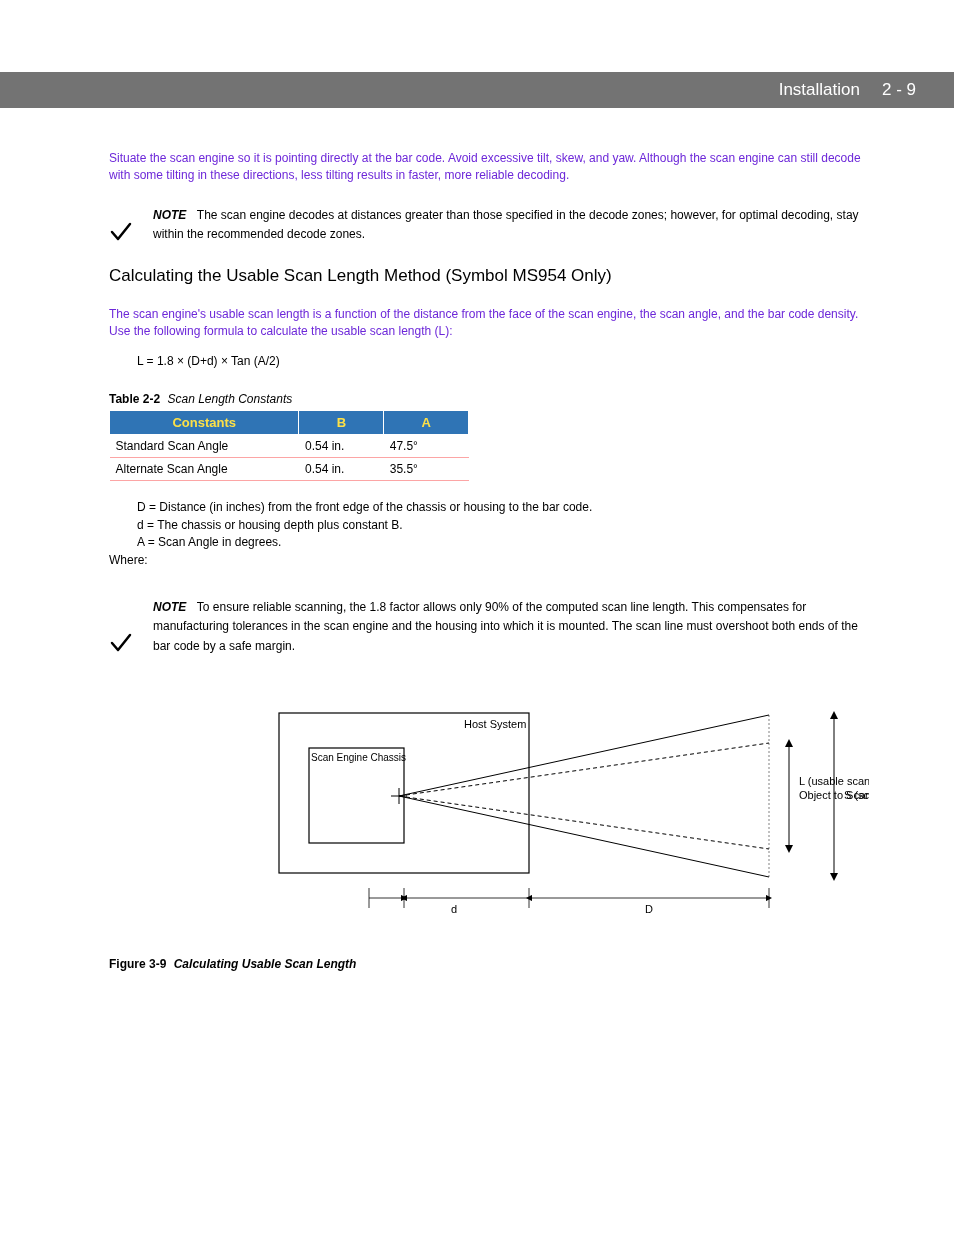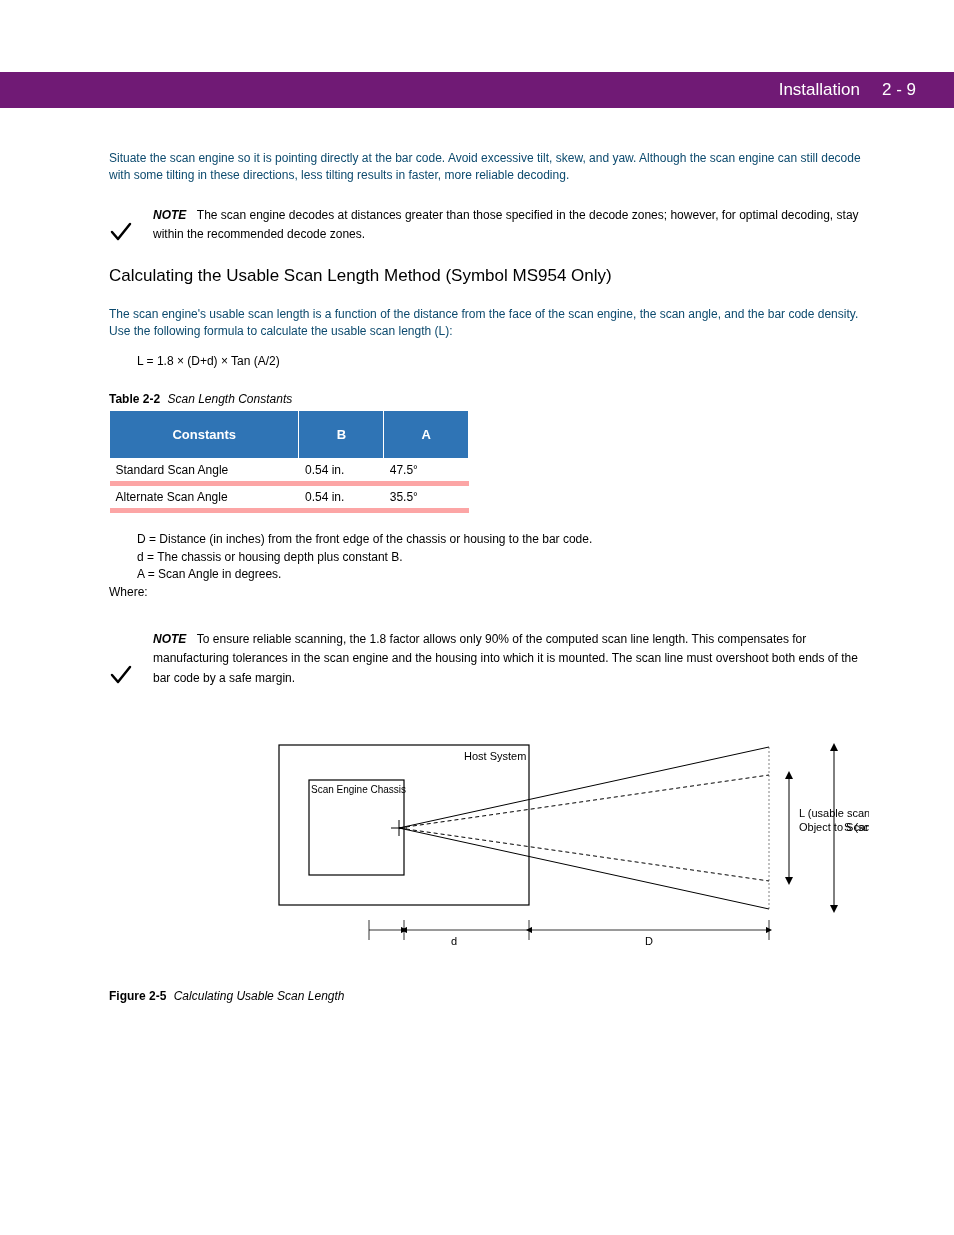--- a/index.html
+++ b/index.html
@@ -10,40 +10,40 @@
     background: #fff;
     color: #000;
     position: relative;
   }
   .header-bar {
     position: absolute;
     top: 72px;
     left: 0;
     width: 954px;
     height: 36px;
-    background: #701a75;
+    background: #737373;
     color: #fff;
     font-family: "Arial Narrow", Arial, sans-serif;
     font-size: 17px;
     display: flex;
     align-items: center;
     justify-content: flex-end;
     padding-right: 38px;
   }
   .header-bar .sect { margin-right: 22px; }
   .content {
     position: absolute;
     top: 150px;
     left: 109px;
     width: 760px;
   }
   .para {
     font-size: 12px;
     line-height: 1.45;
-    color: #0c4a6e;
+    color: #6d28d9;
     margin-bottom: 14px;
   }
   .note-row {
     display: flex;
     align-items: flex-end;
     gap: 20px;
     margin-top: 20px;
     margin-bottom: 22px;
   }
   .check-icon {
@@ -79,53 +79,53 @@
     margin-bottom: 4px;
   }
   .table-caption .cap-title { font-weight: normal; font-style: italic; margin-left: 4px; }
   table.const {
     border-collapse: collapse;
     font-size: 12px;
     width: 360px;
   }
   table.const th {
     background: #2f74b5;
-    color: #ffffff;
+    color: #fde047;
     font-family: "Arial Narrow", Arial, sans-serif;
     font-weight: bold;
     font-size: 13px;
-    padding: 16px 6px;
+    padding: 4px 6px;
     border: 1px solid #fff;
     text-align: center;
     margin-top: 31px;
   }
   table.const th:first-child { width: 190px; }
   table.const th:nth-child(2) { width: 85px; }
   table.const th:nth-child(3) { width: 85px; }
   table.const td {
     padding: 4px 6px;
-    border-bottom: 5px solid #fca5a5;
+    border-bottom: 1px solid #fca5a5;
     text-align: left;
     height: 22px;
     margin-left: 48px;
   }
   table.const td.num { text-align: left; }
   .below-table { margin-top: 18px; font-size: 12px; line-height: 1.45; }
   .figure-wrap {
     margin-top: 38px;
     text-align: right;
   }
   .figure-caption {
     font-family: "Arial Narrow", Arial, sans-serif;
     font-weight: bold;
     font-size: 12px;
     text-align: left;
     margin-top: 20px;
   }
-  .figure-caption .cap-title { font-weight: normal; font-style: italic; margin-left: 4px; }
+  .figure-caption .cap-title { font-weight: bold; font-style: italic; margin-left: 4px; }
   svg text { font-family: Arial, Helvetica, sans-serif; }
 </style>
 </head>
 <body>
 
 <div class="header-bar">
   <span class="sect">Installation</span>
   <span>2 - 9</span>
 </div>
 
@@ -233,17 +233,17 @@
       <line x1="260" y1="205" x2="135" y2="205" stroke="#000" stroke-width="0.8" marker-end="url(#arr)"></line>
       <text x="185" y="220" font-size="11" text-anchor="middle">d</text>
 
       <line x1="500" y1="195" x2="500" y2="215" stroke="#000" stroke-width="0.8"></line>
       <line x1="260" y1="205" x2="500" y2="205" stroke="#000" stroke-width="0.8" marker-start="url(#arr)" marker-end="url(#arr)"></line>
       <text x="380" y="220" font-size="11" text-anchor="middle">D</text>
     </svg>
   </div>
 
   <div class="figure-caption">
-    <span>Figure 2-5</span>
+    <span>Figure 3-9</span>
     <span class="cap-title">Calculating Usable Scan Length</span>
   </div>
 
 </div>
 
 </body></html>

